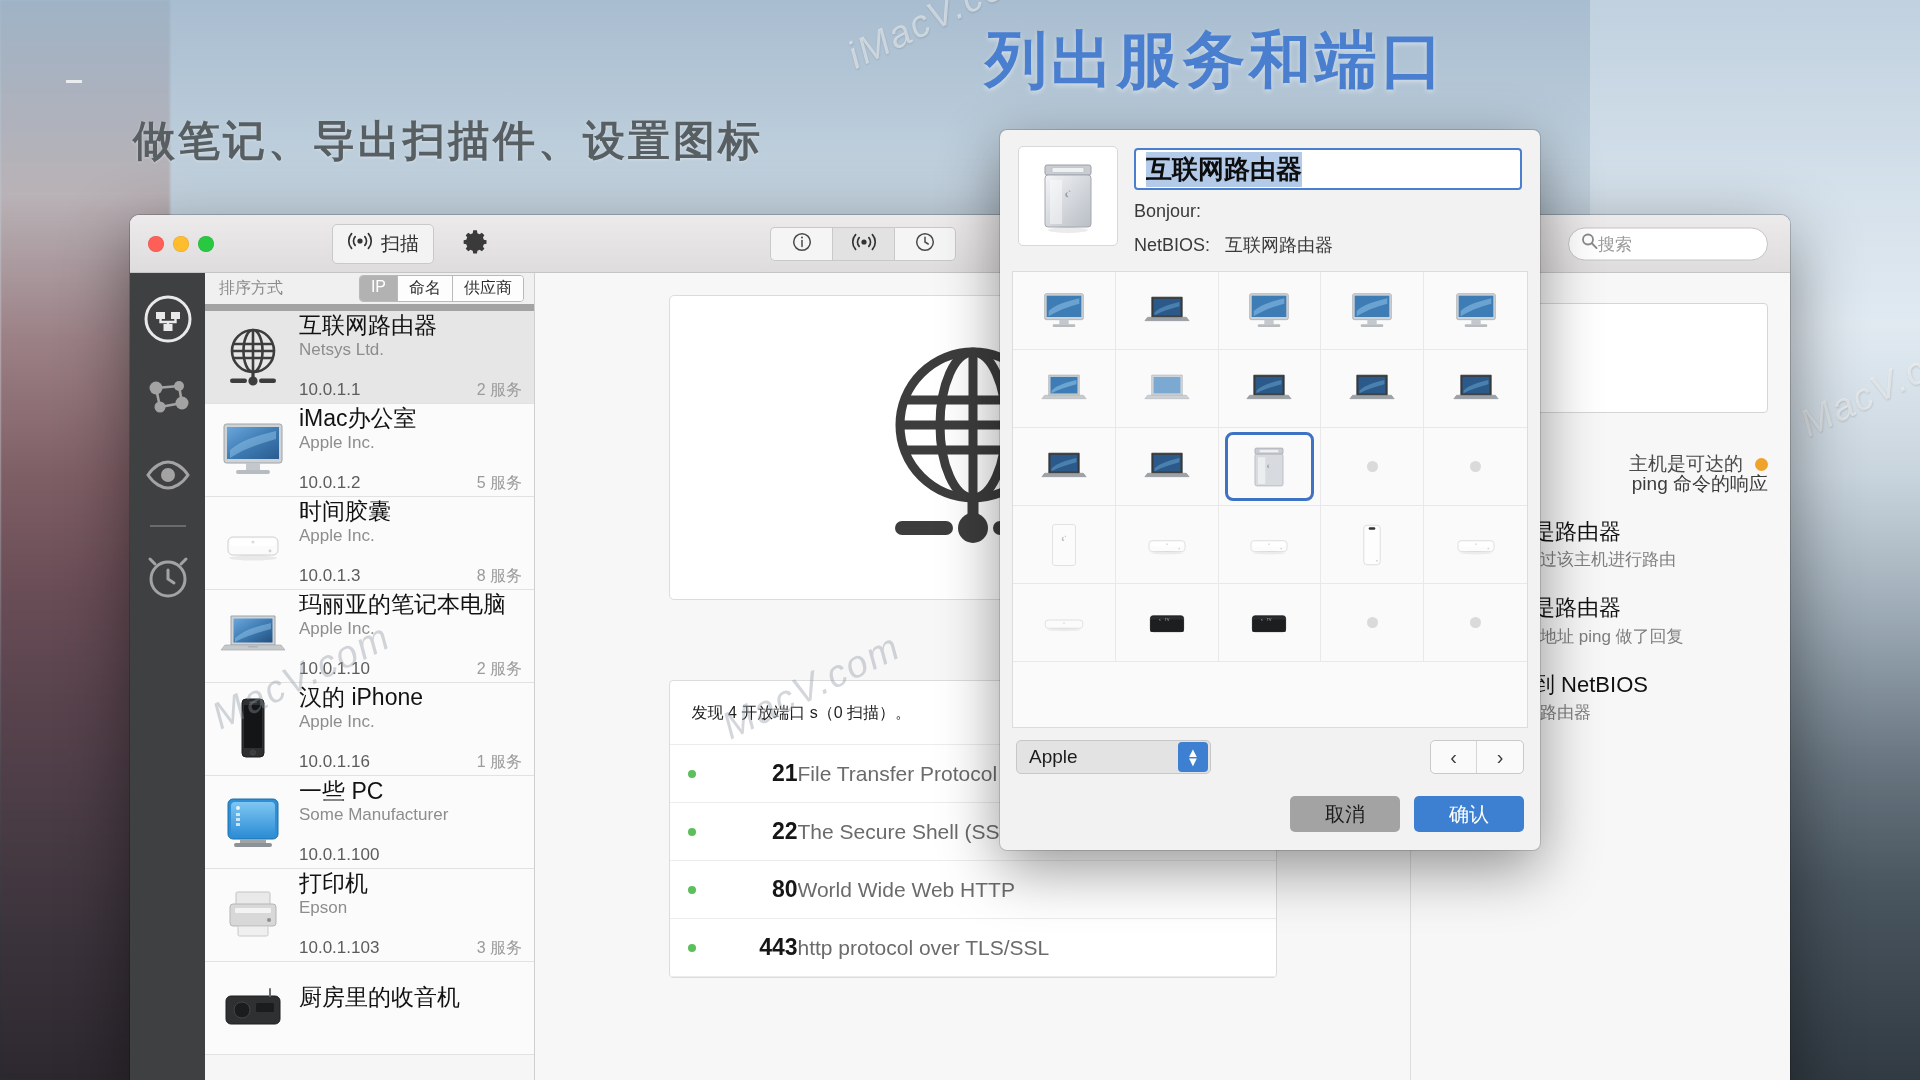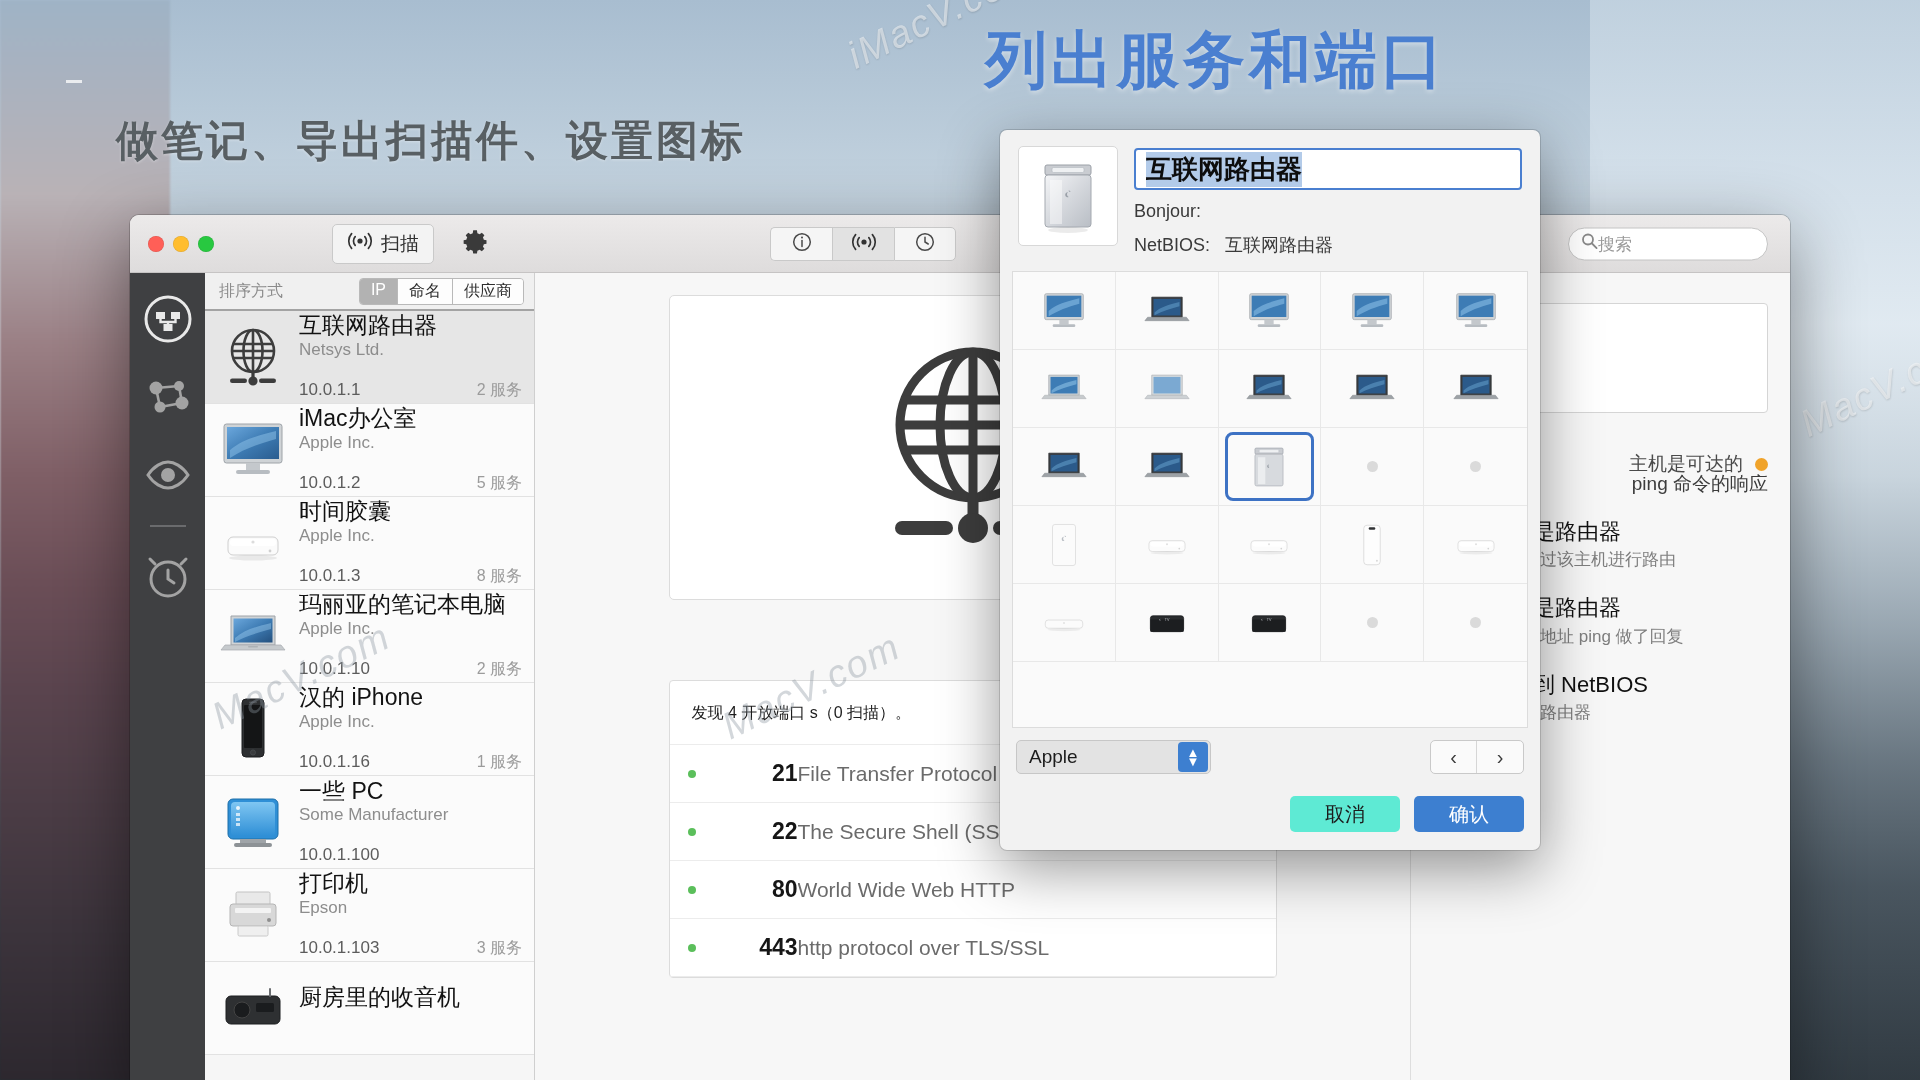--- a/index.html
+++ b/index.html
@@ -149,21 +149,21 @@
     width: 330px;
     background: #f6f6f6;
     border-right: 1px solid #cfcfcf;
     display: flex; flex-direction: column;
     overflow: hidden;
   }
   #sortbar {
     height: 38px; display: flex; align-items: center;
     padding: 0 10px 0 14px;
     background: #f0f0f0;
-    border-bottom: 2px solid #a3a3a3;
+    border-bottom: 7px solid #a3a3a3;
     gap: 10px;
   }
   #sortbar .lbl { font-size: 16px; color: #8b8b8b; flex: 1; }
   .seg-sort { display: flex; border: 1px solid #b9b9b9; border-radius: 4px; overflow: hidden; }
   .seg-sort div {
     padding: 2px 11px; font-size: 16px; color: #2d2d2d;
     background: #fdfdfd; border-right: 1px solid #b9b9b9;
   }
   .seg-sort div:last-child { border-right: none; }
   .seg-sort div.on { background: #b2b2b2; color: #fff; }
@@ -345,31 +345,31 @@
   #sheet-footer {
     display: flex; justify-content: flex-end; gap: 14px;
     padding: 16px 16px 18px 16px;
   }
   .btn {
     min-width: 110px; height: 36px;
     border-radius: 5px;
     display: flex; align-items: center; justify-content: center;
     font-size: 20px;
   }
-  .btn.cancel { background: #5eead4; color: #1c1c1c; }
+  .btn.cancel { background: #a3a3a3; color: #1c1c1c; }
   .btn.confirm { background: #3d7fd0; color: #fff; }
 </style>
 </head>
 <body>
 
 <div id="desktop"></div>
 <div class="tiny-dash"></div>
 
 <div class="poster-head" style="left:985px; top:18px;text-align:center;">列出服务和端口</div>
-<div class="poster-sub" style="left:116px; top:113px;">做笔记、导出扫描件、设置图标</div>
+<div class="poster-sub" style="left:133px; top:113px;">做笔记、导出扫描件、设置图标</div>
 
 <div class="wm" style="left:840px; top:-8px; transform:rotate(-26deg);">iMacV.com</div>
 <div class="wm" style="left:1795px; top:370px; transform:rotate(-26deg);">MacV.co</div>
 <div class="wm grey" style="left:205px; top:655px; transform:rotate(-26deg); z-index:60;">MacV.com</div>
 <div class="wm grey" style="left:715px; top:665px; transform:rotate(-26deg); z-index:60;">MacV.com</div>
 
 <div id="app-window">
 
   <div id="titlebar">
     <div class="traffic">

